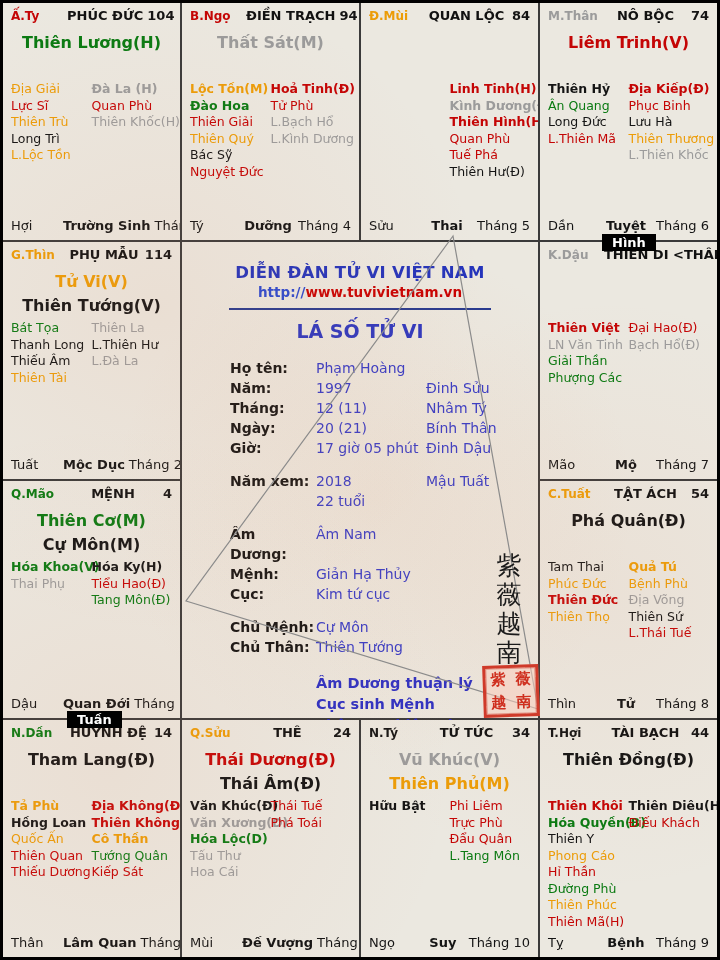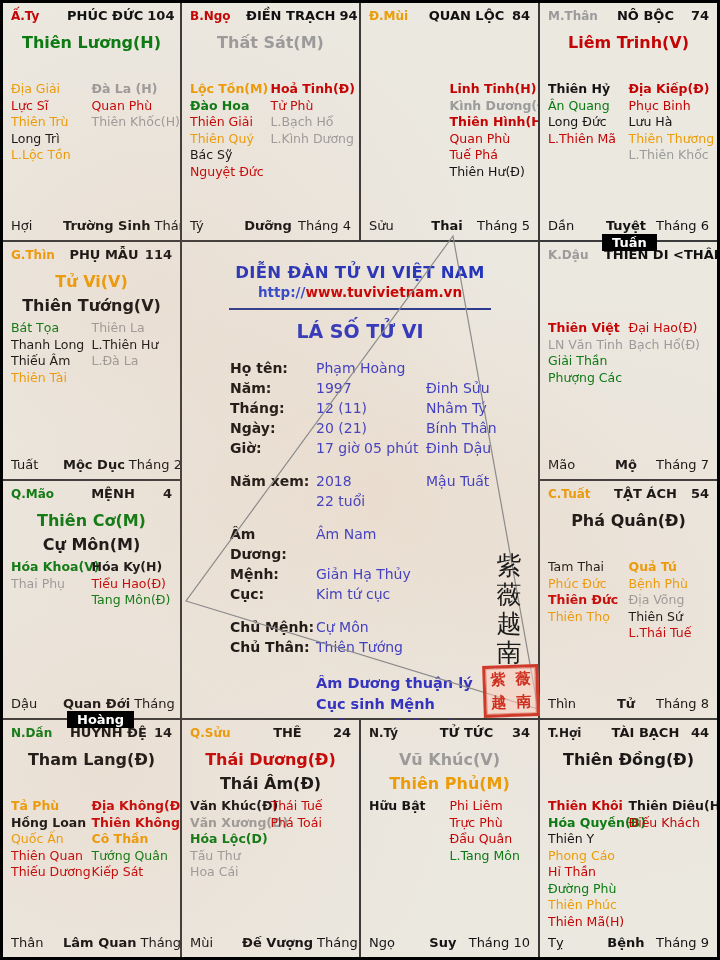--- a/index.html
+++ b/index.html
@@ -157,22 +157,22 @@
       <div class="vchar">越</div>
       <div class="vchar">南</div>
     </div>
   <div class="seal" id="seal">
       <span class="schar">紫</span>
       <span class="schar">薇</span>
       <span class="schar">越</span>
       <span class="schar">南</span>
     </div>
 
-  <div class="badge" id="badge-tuan">Tuần</div>
-  <div class="badge" id="badge-triet">Hoàng</div>
+  <div class="badge" id="badge-tuan">Hình</div>
+  <div class="badge" id="badge-triet">Tuần</div>
 <div class="palace" style="grid-area: 1 / 1;">
       <div class="p-head">
         <span class="corner c-red">Ấ.Ty</span>
         <span class="p-title">PHÚC ĐỨC</span>
         <span class="p-num">104</span>
       </div>
       <div class="p-main">
         <div class="m c-green">Thiên Lương(H)</div>
       </div>
       <div class="p-stars">

